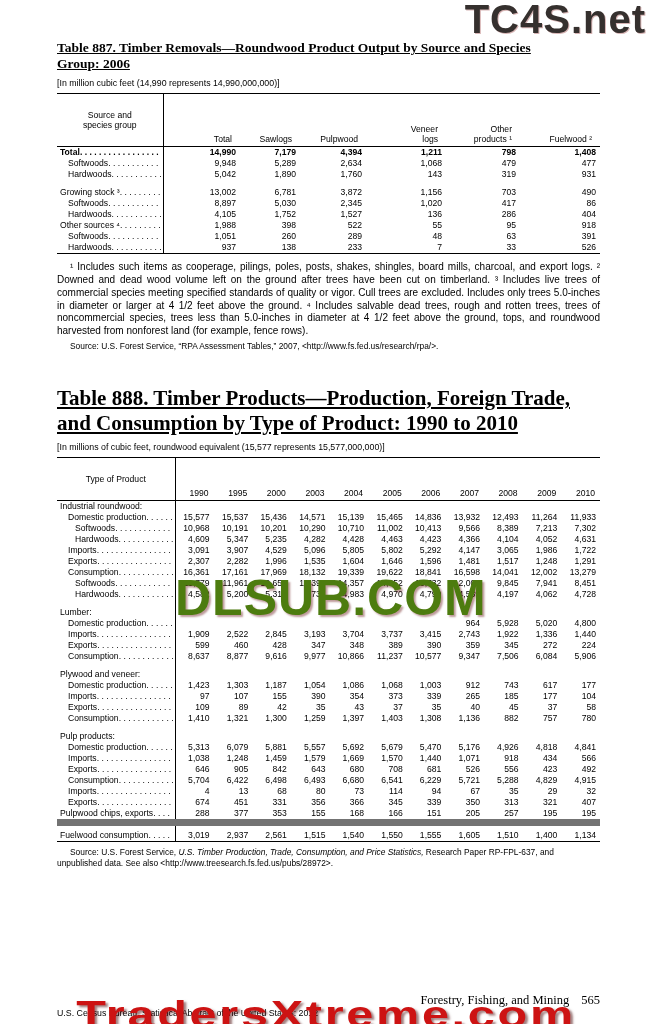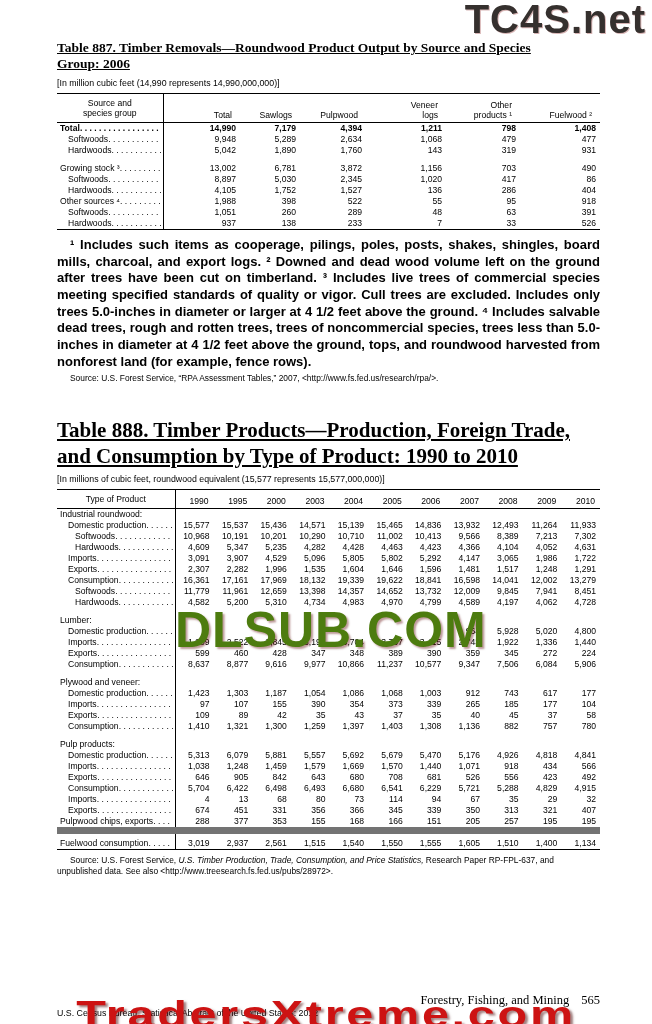--- a/index.html
+++ b/index.html
@@ -23,39 +23,39 @@
 
   
   table {
     width:100%; border-collapse:collapse; table-layout:fixed;
     border-top:1px solid #000; border-bottom:1px solid #000;
   }
   th {
     font-weight:normal; font-size:8.6px; line-height:1.18;
     border-bottom:1px solid #000; white-space:pre-line;
   }
-  th.stubh { border-right:1px solid #000; text-align:center; vertical-align:middle; padding:4px 2px; }
+  th.stubh { border-right:1px solid #000; text-align:center; vertical-align:middle; padding:16px 2px; }
   th.numh  { text-align:right; vertical-align:bottom; padding:2px 8px 2px 2px; }
   table.t888 th.numh { padding-right:5px; }
   td { font-size:8.6px; line-height:11px; vertical-align:bottom; }
   td.stub { border-right:1px solid #000; padding:0 2px; overflow:hidden; }
   td.num  { text-align:right; padding:0 4px 0 0; white-space:nowrap; overflow:hidden; }
   .cellflex { display:flex; align-items:baseline; }
   .lbl { white-space:nowrap; }
   .ind0 { padding-left:1px; } .ind1 { padding-left:9px; } .ind2 { padding-left:16px; }
   .dots { flex:1 1 auto; overflow:hidden; white-space:nowrap; }
   .dots::after { content:" . . . . . . . . . . . . . . . . . . . . . . . . . . . . . . . . . . ."; }
   tr.gap > td { padding-top:7px; }
   tr.bold td { font-weight:bold; }
   tr.rule > td { border-top:7px solid #737373; padding-top:4px; }
 
   
   .fnotes {
-    font-size:13px; line-height:1.28; text-align:justify;
-    margin-top:7px; text-indent:13px;font-weight:bold;
+    font-size:10px; line-height:1.28; text-align:justify;
+    margin-top:7px; text-indent:13px;
   }
   .source { font-size:8.4px; line-height:1.28; margin-top:3px; text-indent:13px; }
   .s888 { margin-top:5px; }
   .ital { font-style:italic; }
 
   
   .chapterline {
     position:absolute; right:52px; bottom:20px;
     font-family:"Liberation Serif", serif; font-size:12.5px; z-index:1;
   }

